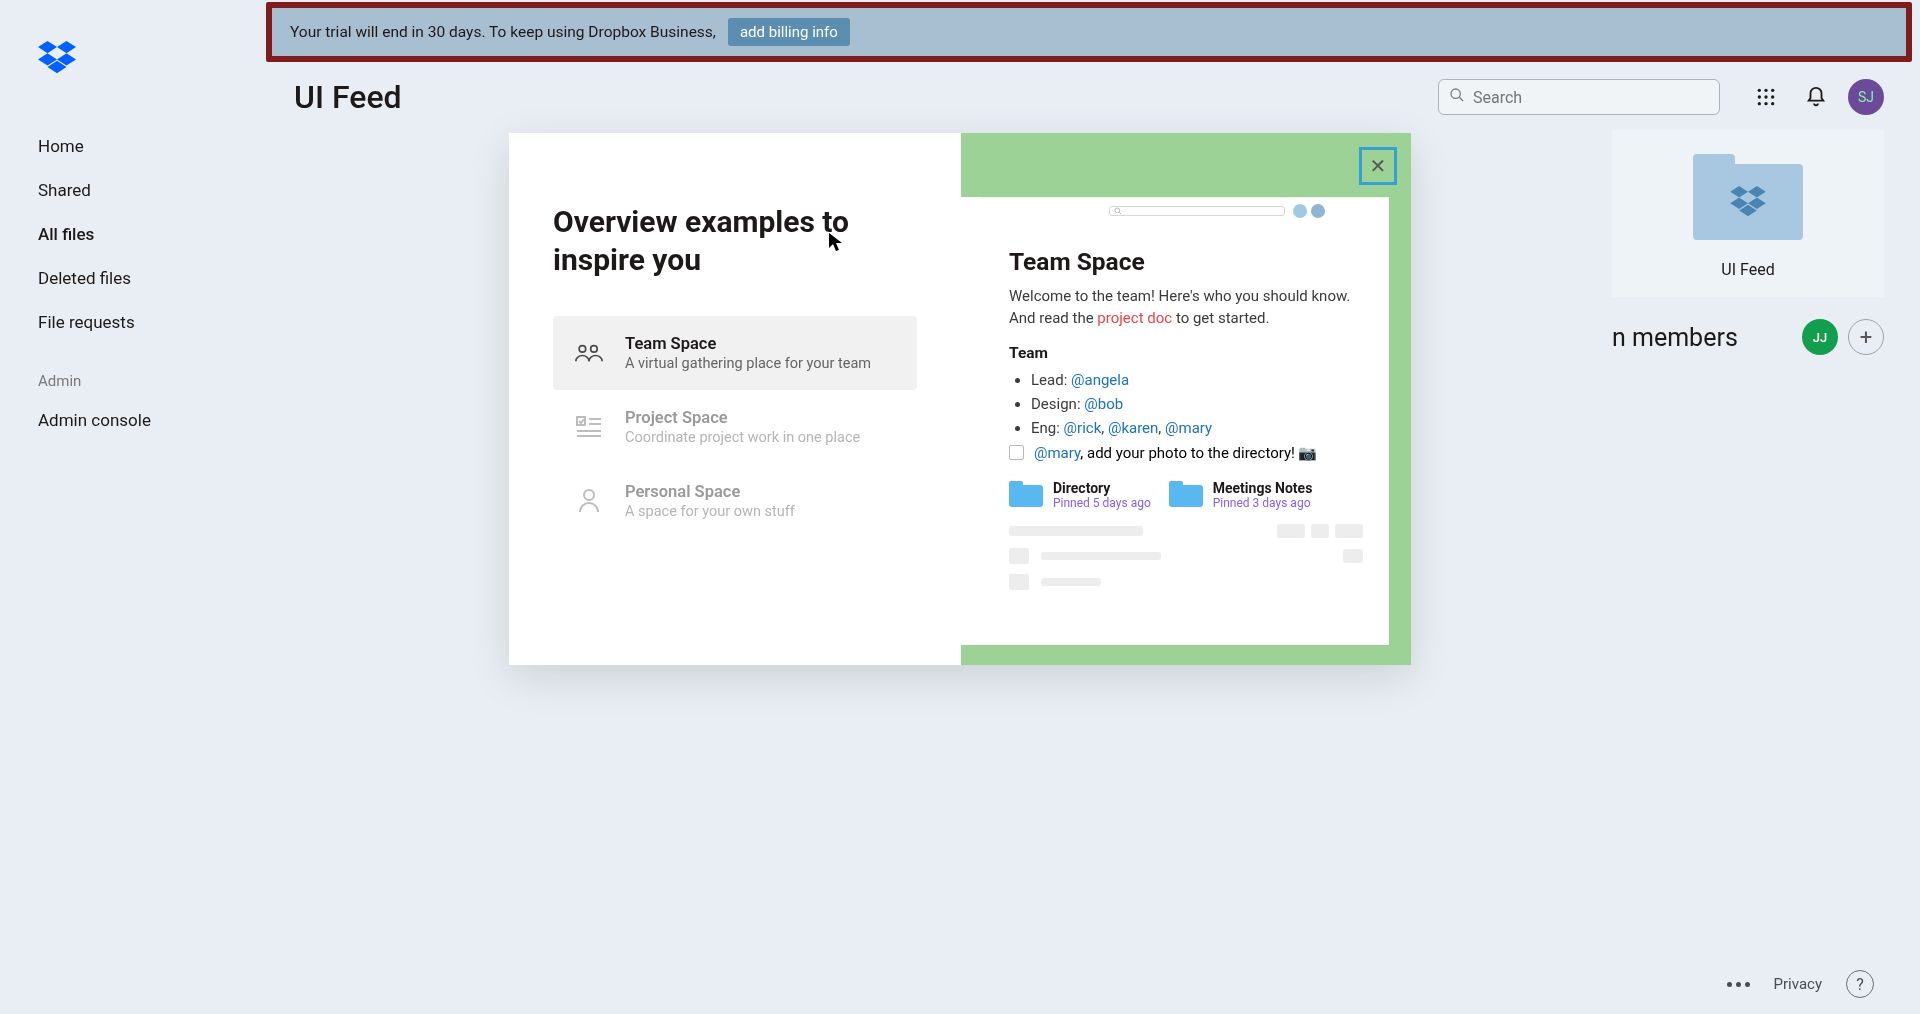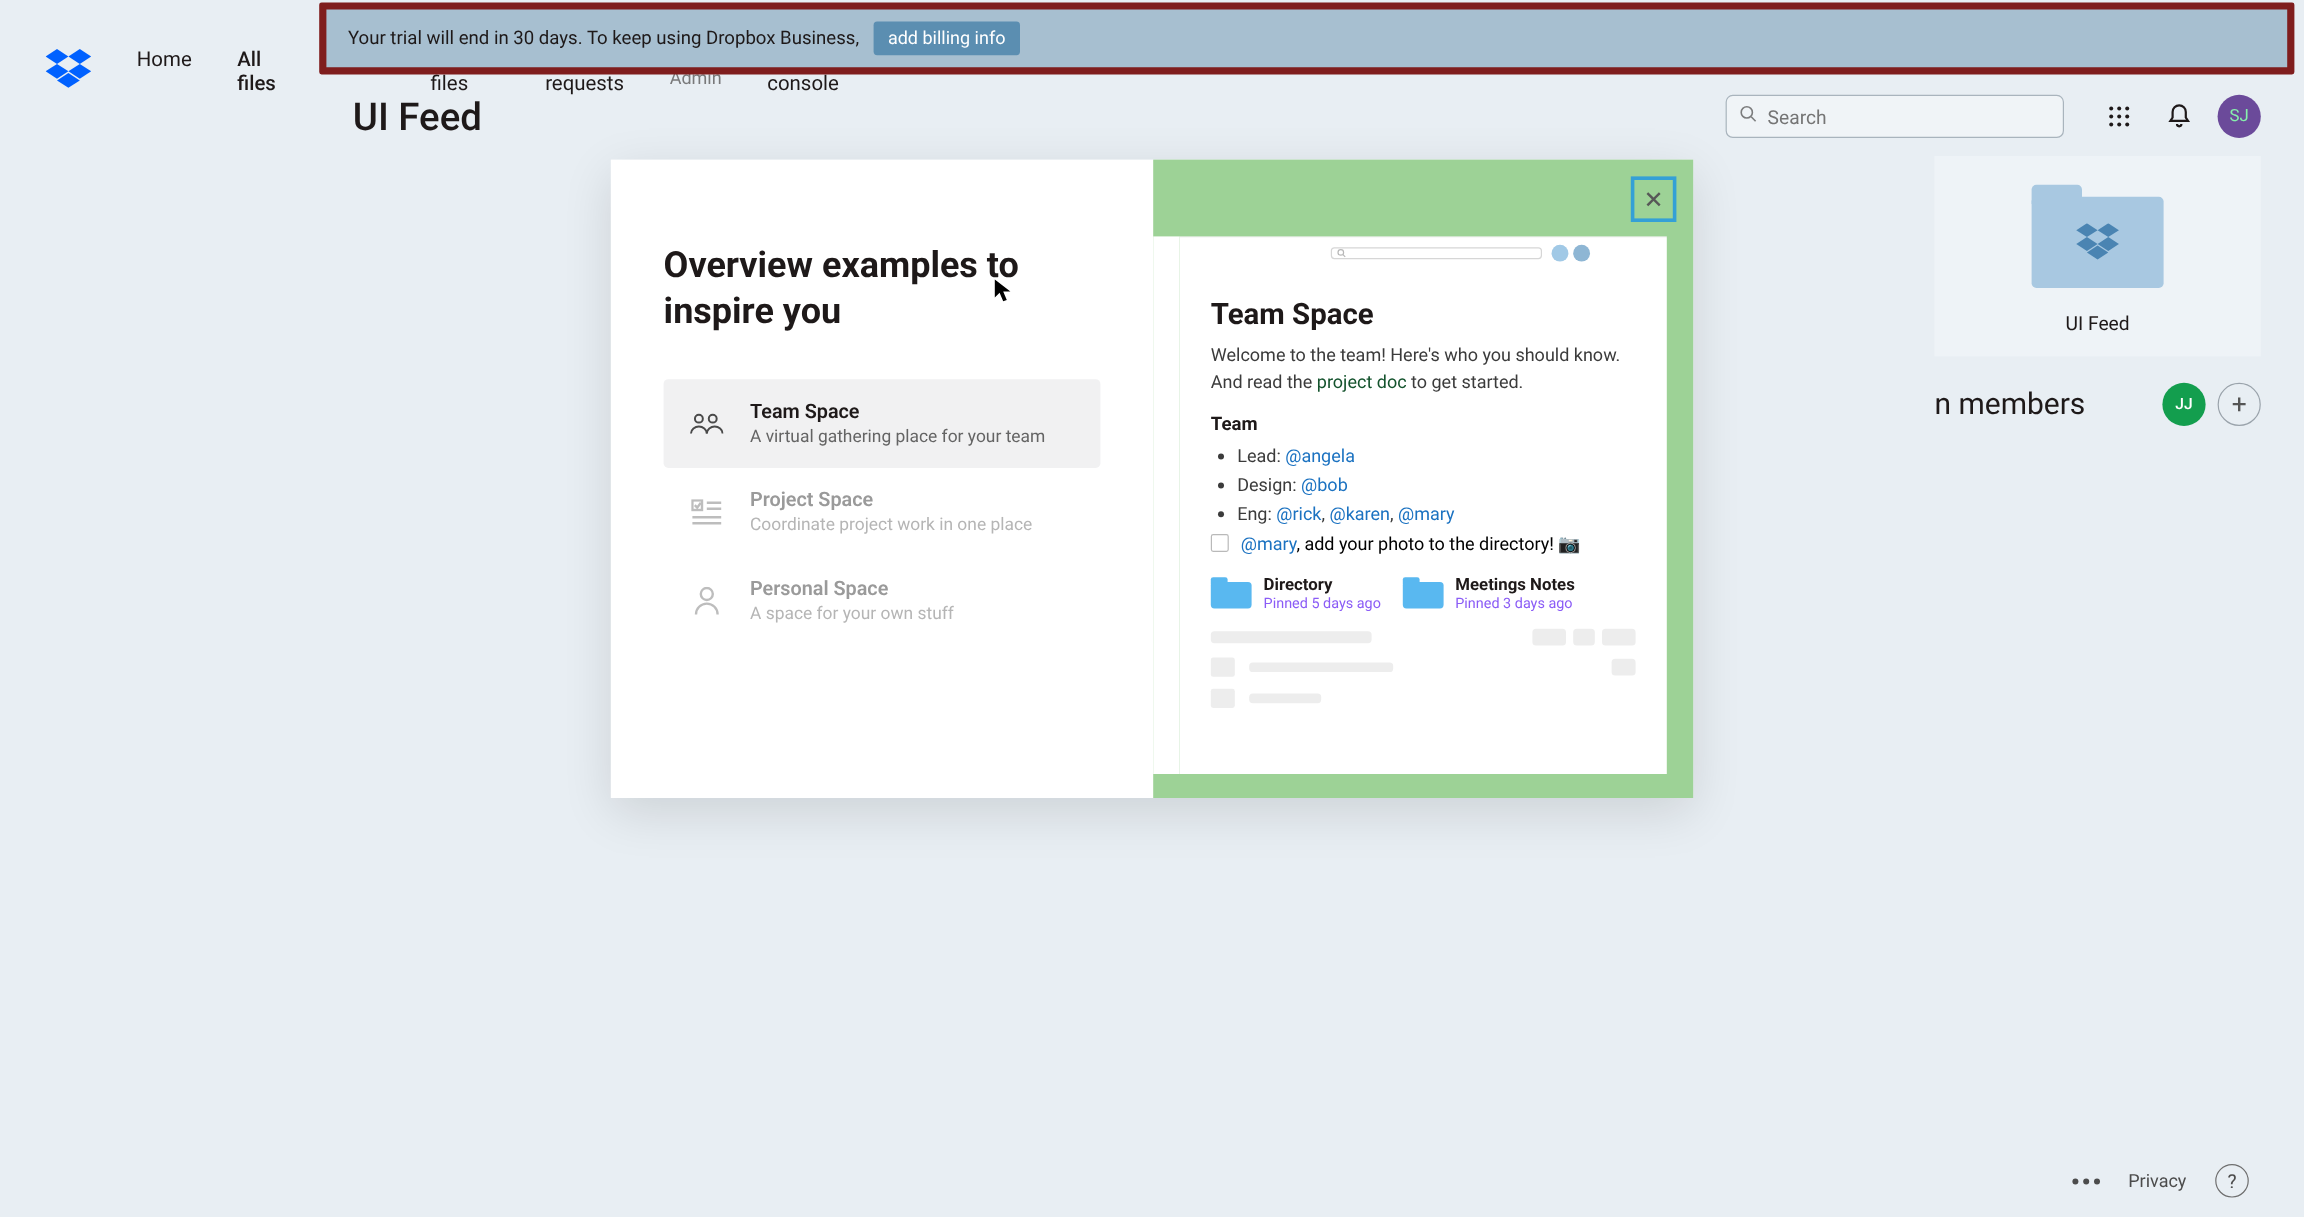--- a/index.html
+++ b/index.html
@@ -1,20 +1,20 @@
 <!DOCTYPE html>
 <html><head>
 <meta charset="utf-8">
 <style>
 * { box-sizing: border-box; margin: 0; padding: 0; font-family: -apple-system, BlinkMacSystemFont, "Segoe UI", Roboto, sans-serif; }
 html, body { width: 1920px; height: 1014px; overflow: hidden; }
 body { background: #e8eef3; display: flex; position: relative; }
 
 
-.sidebar { width: 258px; background: #e8eef3; padding: 28px 0 0 0; display: flex; position: relative; z-index: 1; }
+.sidebar { width: 258px; background: #e8eef3; padding: 28px 0 0 0; display: flex; flex-direction: column; position: relative; z-index: 1; }
 .logo { margin: 12px 0 48px 38px; width: 38px; height: 36px; }
 .nav-item { padding: 12px 0 12px 38px; font-size: 17px; color: #1e1919; cursor: pointer; }
 .nav-item.active { background: linear-gradient(to right, rgba(0,0,0,0) 0, rgba(0,0,0,0) 100%); font-weight: 500; }
 .nav-section-label { padding: 28px 0 8px 38px; font-size: 15px; color: #79797a; }
 
 
 .main { flex: 1; display: flex; flex-direction: column; position: relative; z-index: 1; }
 
 
 .banner { margin: 2px 8px 0 8px; background: #a7bfd0; border: 6px solid #7f1d1d; border-radius: 2px; padding: 10px 18px; font-size: 15.5px; color: #1e1919; display: flex; align-items: center; }
@@ -73,21 +73,21 @@
 .mockdoc-chrome .mini-search { width: 176px; height: 10px; border: 1px solid #d6d6d6; border-radius: 3px; margin-left: 110px; display:flex; align-items:center; padding:0 4px;}
 .mockdoc-chrome .mini-search svg{opacity:.6}
 .mockdoc-chrome .mini-avatars { margin-left: 8px; display: flex; gap: 4px; }
 .mockdoc-chrome .mini-avatars .a { width: 14px; height: 14px; border-radius: 50%; background: #a1c9e6; }
 .mockdoc-chrome .mini-avatars .b { width: 14px; height: 14px; border-radius: 50%; background: #8eb6d4; }
 .mockdoc { position: relative; }
 .mockdoc-leftstrip { position:absolute; left:-24px; top:0; width:24px; height:100%; background:#fff; }
 .mockdoc-body { position: relative; flex: 1; background: #fff; padding: 22px 26px 0 26px; }
 .mockdoc-title { font-size: 24.5px; font-weight: 700; color: #1e1919; }
 .mockdoc-p { margin-top: 10px; font-size: 15px; line-height: 1.45; color: #3b3b3b; }
-.mockdoc-p a { color: #14532d; text-decoration: none; }
+.mockdoc-p a { color: #ef4444; text-decoration: none; }
 .mockdoc-h3 { margin-top: 14px; font-size: 15.5px; font-weight: 700; color: #1e1919; }
 .mockdoc ul { margin: 6px 0 0 0; padding-left: 22px; font-size: 15px; color: #3b3b3b; line-height: 1.6; }
 .mockdoc ul li a { color: #1b72c1; text-decoration: none; }
 .mockdoc .todo { display: flex; align-items: center; gap: 10px; margin-top: 4px; font-size: 15px; }
 .mockdoc .todo .cb { width: 15px; height: 15px; border: 1px solid #b9b9b9; border-radius: 2px; }
 .mockdoc .pinned-row { display: flex; gap: 18px; margin-top: 18px; }
 .mockdoc .pinned { display: flex; align-items: center; gap: 10px; }
 .mockdoc .pfolder { width: 34px; height: 28px; position: relative; }
 .mockdoc .pfolder .t { position:absolute; top:0; left:0; width:14px; height:6px; background:#59b8f0; border-radius:2px 2px 0 0;}
 .mockdoc .pfolder .b { position:absolute; top:4px; left:0; width:34px; height:22px; background:#59b8f0; border-radius:3px;}
@@ -114,22 +114,22 @@
         <g fill="#0061ff">
           <polygon points="10,0 20,6.5 10,13 0,6.5"></polygon>
           <polygon points="30,0 40,6.5 30,13 20,6.5"></polygon>
           <polygon points="10,13 20,19.5 10,26 0,19.5"></polygon>
           <polygon points="30,13 40,19.5 30,26 20,19.5"></polygon>
           <polygon points="20,21 30,27.5 20,34 10,27.5"></polygon>
         </g>
       </svg>
   </div>
   <div class="nav-item"><span>Home</span></div>
+  <div class="nav-item"><span>Shared</span></div>
   <div class="nav-item active"><span>All files</span></div>
-  <div class="nav-item"><span>Shared</span></div>
   <div class="nav-item"><span>Deleted files</span></div>
   <div class="nav-item"><span>File requests</span></div>
   <div class="nav-section-label">Admin</div>
   <div class="nav-item"><span>Admin console</span></div>
 </aside>
 
 <div class="main">
 
   <div class="banner">
     <span>Your trial will end in 30 days. To keep using Dropbox Business,</span>

